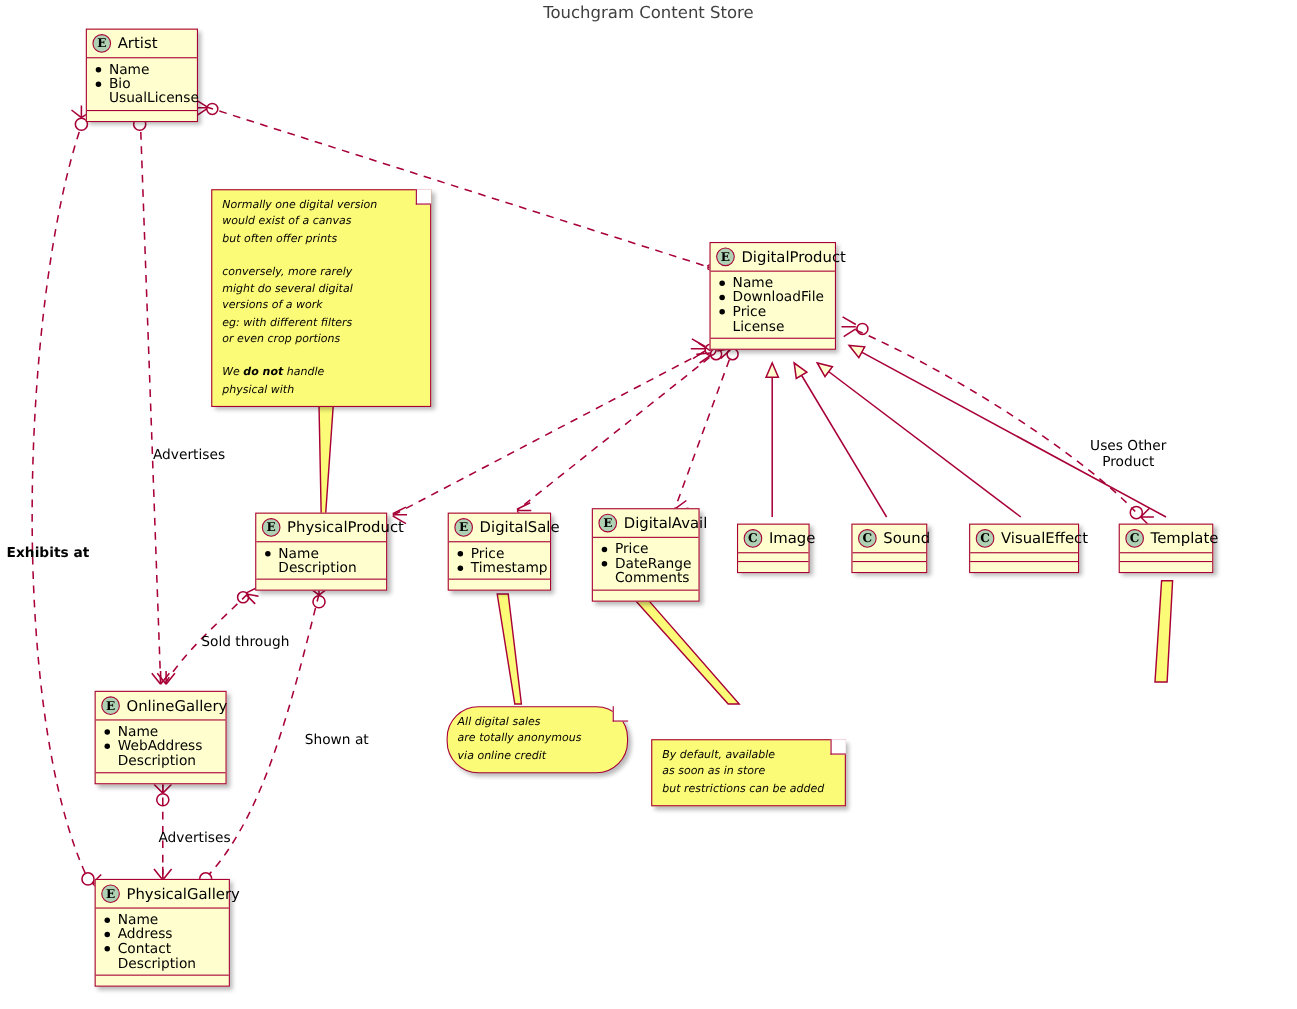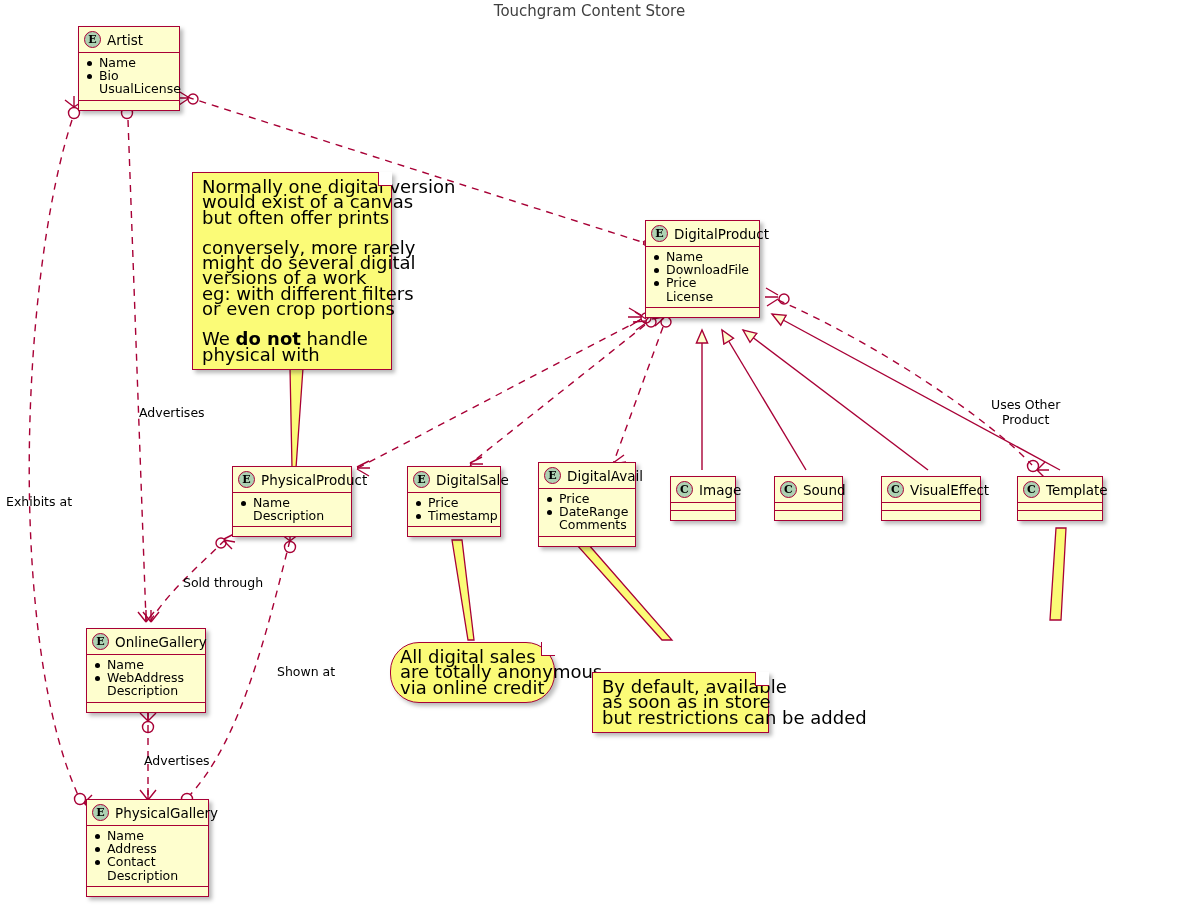--- a/index.html
+++ b/index.html
@@ -99,24 +99,25 @@
   }
 
   
   .note {
     position: absolute;
     background: #FBFB77;
     border: 1.5px solid #A80036;
     box-shadow: 3px 3px 4px rgba(0,0,0,0.28);
     box-sizing: border-box;
     padding: 6px 9px 7px 9px;
-    font-size: 18px;
+    font-size: 10px;
     line-height: 15.3px;
     color: #000000;
     z-index: 5;
+    font-style: italic;
   }
   .note .fold {
     position: absolute;
     right: -1px;
     top: -1px;
     width: 13px;
     height: 13px;
     background: #FFFFFF;
     border-left: 1.5px solid #A80036;
     border-bottom: 1.5px solid #A80036;
@@ -391,36 +392,36 @@
     <div class="note-line">conversely, more rarely</div>
     <div class="note-line">might do several digital</div>
     <div class="note-line">versions of a work</div>
     <div class="note-line">eg: with different filters</div>
     <div class="note-line">or even crop portions</div>
     <div class="note-line blank"></div>
     <div class="note-line">We <b>do not</b> handle</div>
     <div class="note-line">physical with</div>
   </div>
 
-  <div class="note" style="left:390px; top:642px; width:165px;border-radius:29px;">
+  <div class="note" style="left:406px; top:642px; width:165px;border-radius:29px;">
     <div class="fold"></div>
     <div class="note-line">All digital sales</div>
     <div class="note-line">are totally anonymous</div>
     <div class="note-line">via online credit</div>
   </div>
 
   <div class="note" style="left:592px; top:672px; width:177px;">
     <div class="fold"></div>
     <div class="note-line">By default, available</div>
     <div class="note-line">as soon as in store</div>
     <div class="note-line">but restrictions can be added</div>
   </div>
 
 
-  <div class="edge-label" style="left:6px; top:495px;">Exhibits at</div>
+  <div class="edge-label" style="left:6px; top:495px;font-weight:bold;">Exhibits at</div>
   <div class="edge-label" style="left:139px; top:406px;">Advertises</div>
   <div class="edge-label" style="left:183px; top:576px;">Sold through</div>
   <div class="edge-label" style="left:277px; top:665px;">Shown at</div>
   <div class="edge-label" style="left:144px; top:754px;">Advertises</div>
   <div class="edge-label centered" style="left:991px; top:398px;">Uses Other
 Product</div>
 
 </div>
 
 </body></html>

